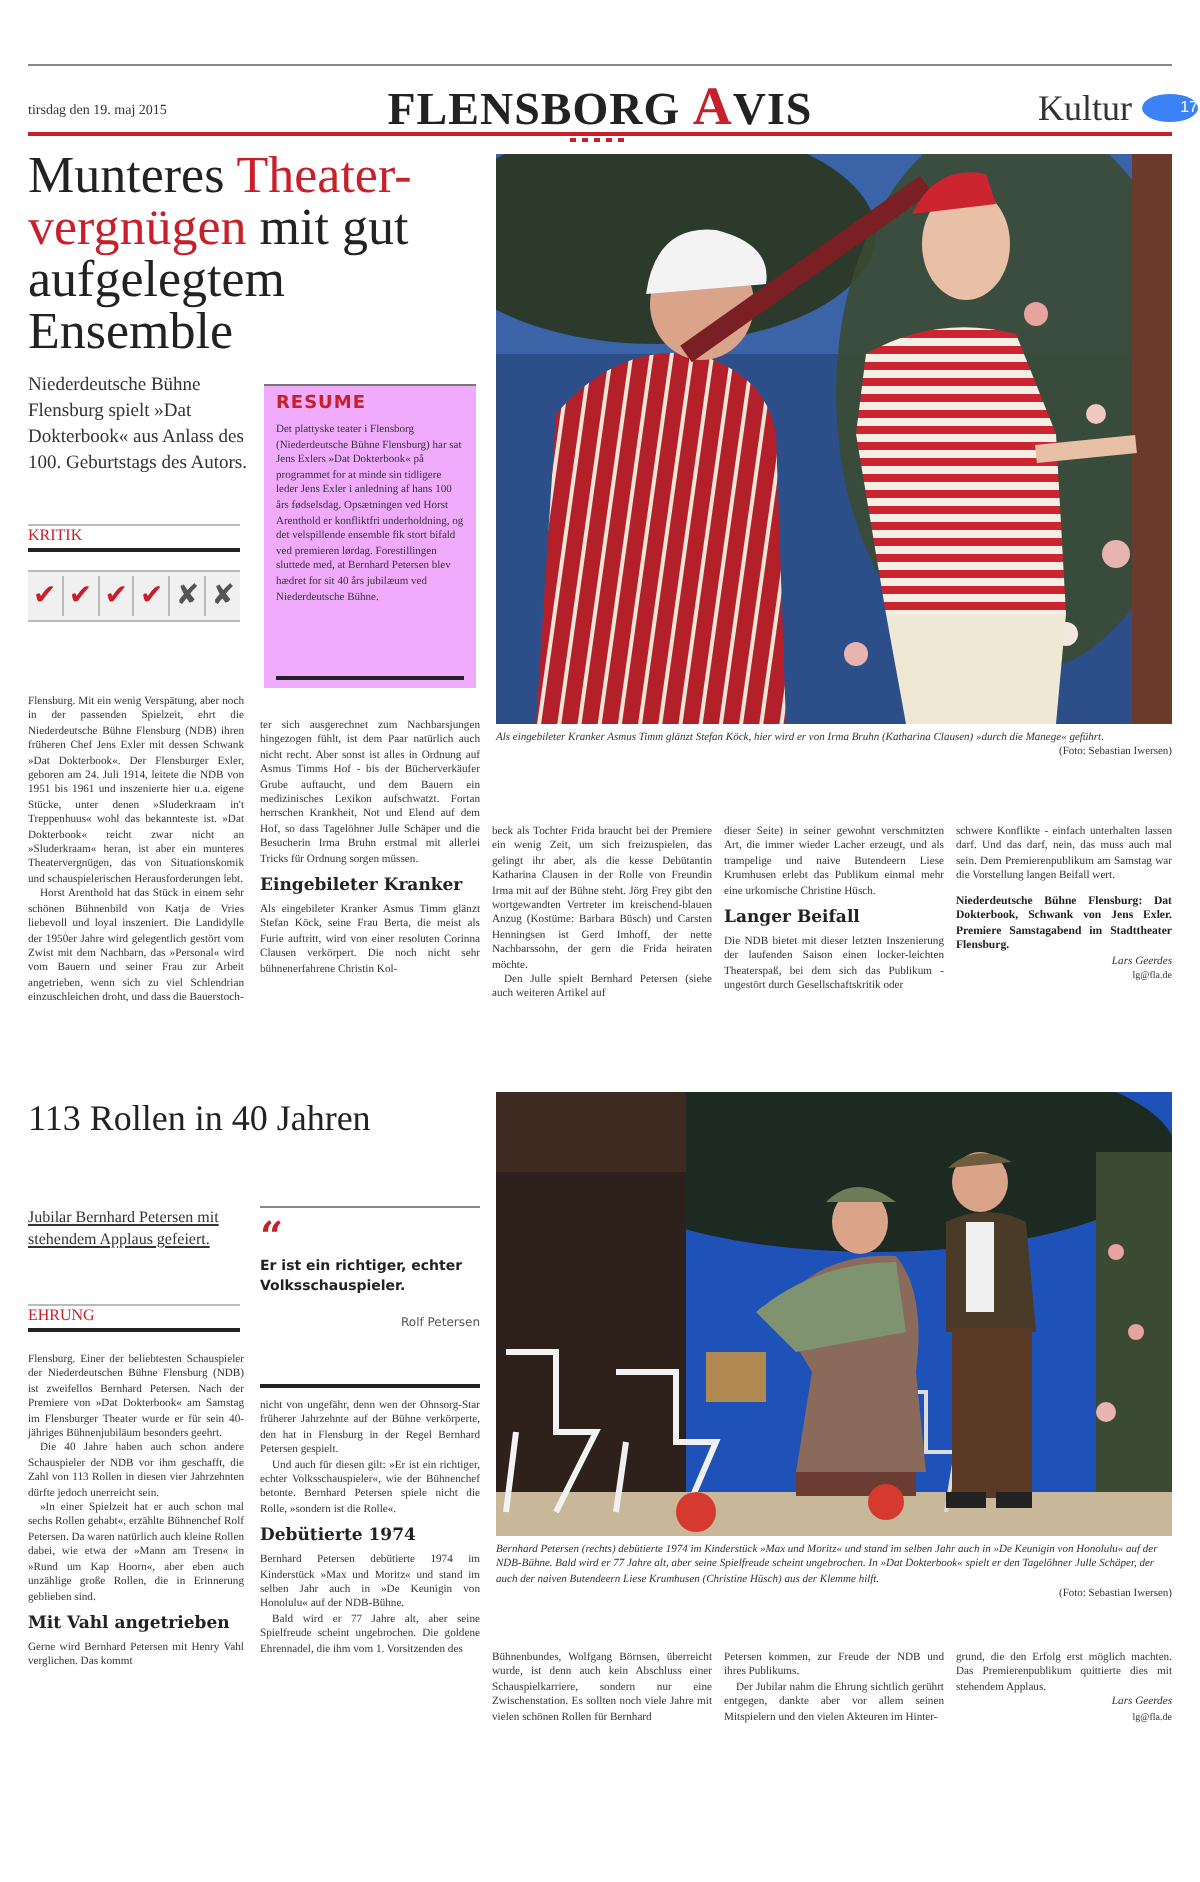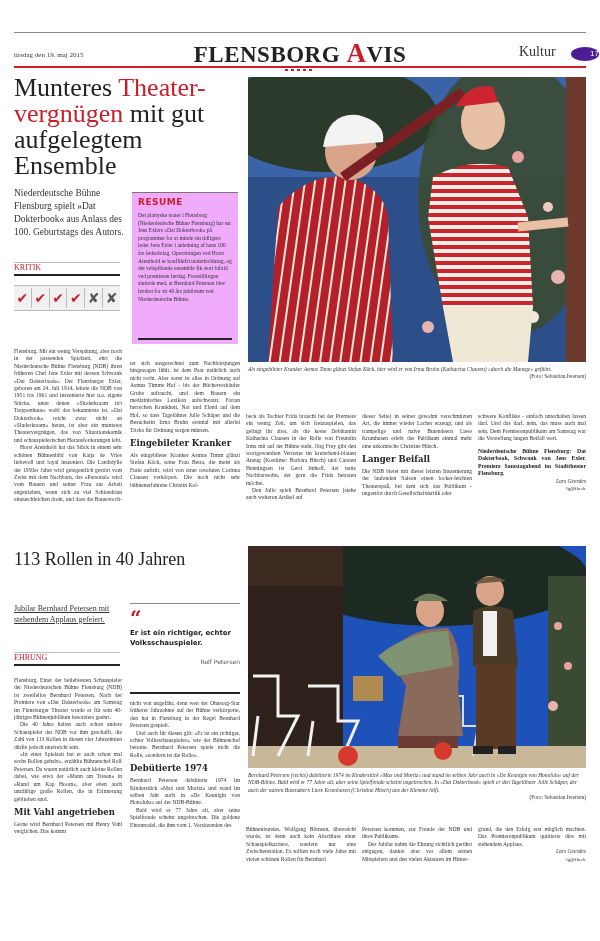--- a/index.html
+++ b/index.html
@@ -6,22 +6,22 @@
   html, body { width: 600px; height: 941px; background: #ffffff; overflow: hidden; }
   body { position: relative; font-family: "DejaVu Serif", serif; color: #222; }
 
   .abs { position: absolute; }
 
   
   .top-rule { left: 14px; top: 32px; width: 572px; height: 1px; background: #888; }
   .date { left: 14px; top: 51px; font-size: 7px; color: #333; font-family: "Liberation Serif", serif; }
   .brand { left: 0; width: 600px; top: 38px; text-align: center; font-family: "Liberation Serif", serif; font-weight: bold; font-size: 23px; letter-spacing: 0.5px; color: #222; }
   .brand .a { color: #c8202a; font-size: 27px; }
-  .section { left: 519px; top: 44px; font-family: "Liberation Serif", serif; font-size: 14px; color: #333; }
-  .page-badge { left: 571px; top: 47px; width: 28px; height: 14px; border-radius: 50%; background: #4c1d95; color: #fff; font-size: 8px; line-height: 14px; text-align: right; font-family: "Liberation Sans", sans-serif; }
+  .section { left: 519px; top: 44px; font-family: "Liberation Serif", serif; font-size: 18px; color: #333; }
+  .page-badge { left: 571px; top: 47px; width: 28px; height: 14px; border-radius: 50%; background: #3b82f6; color: #fff; font-size: 8px; line-height: 14px; text-align: right; font-family: "Liberation Sans", sans-serif; }
   .red-rule { left: 14px; top: 66px; width: 572px; height: 2px; background: #c8202a; }
   .red-dots { left: 285px; top: 69px; width: 30px; height: 2px; background: repeating-linear-gradient(90deg, #c8202a 0 3px, transparent 3px 6px); }
 
   
   .headline { left: 14px; top: 75px; width: 230px; font-family: "Liberation Serif", serif; font-size: 26px; line-height: 26px; color: #222; }
   .headline .red { color: #c8202a; }
   .deck { left: 14px; top: 187px; width: 110px; font-size: 9.5px; line-height: 13px; font-family: "Liberation Serif", serif; color: #333; }
 
   .label-section { left: 14px; width: 106px; font-size: 8px; color: #c8202a; font-family: "Liberation Serif", serif; padding: 0 0 2px; border-top: 1px solid #bbb; border-bottom: 2px solid #222; }
   .rating { left: 14px; top: 285px; width: 106px; height: 26px; border-top: 1px solid #bbb; border-bottom: 1px solid #bbb; background: #f0f0f0; display: flex; align-items: center; }

